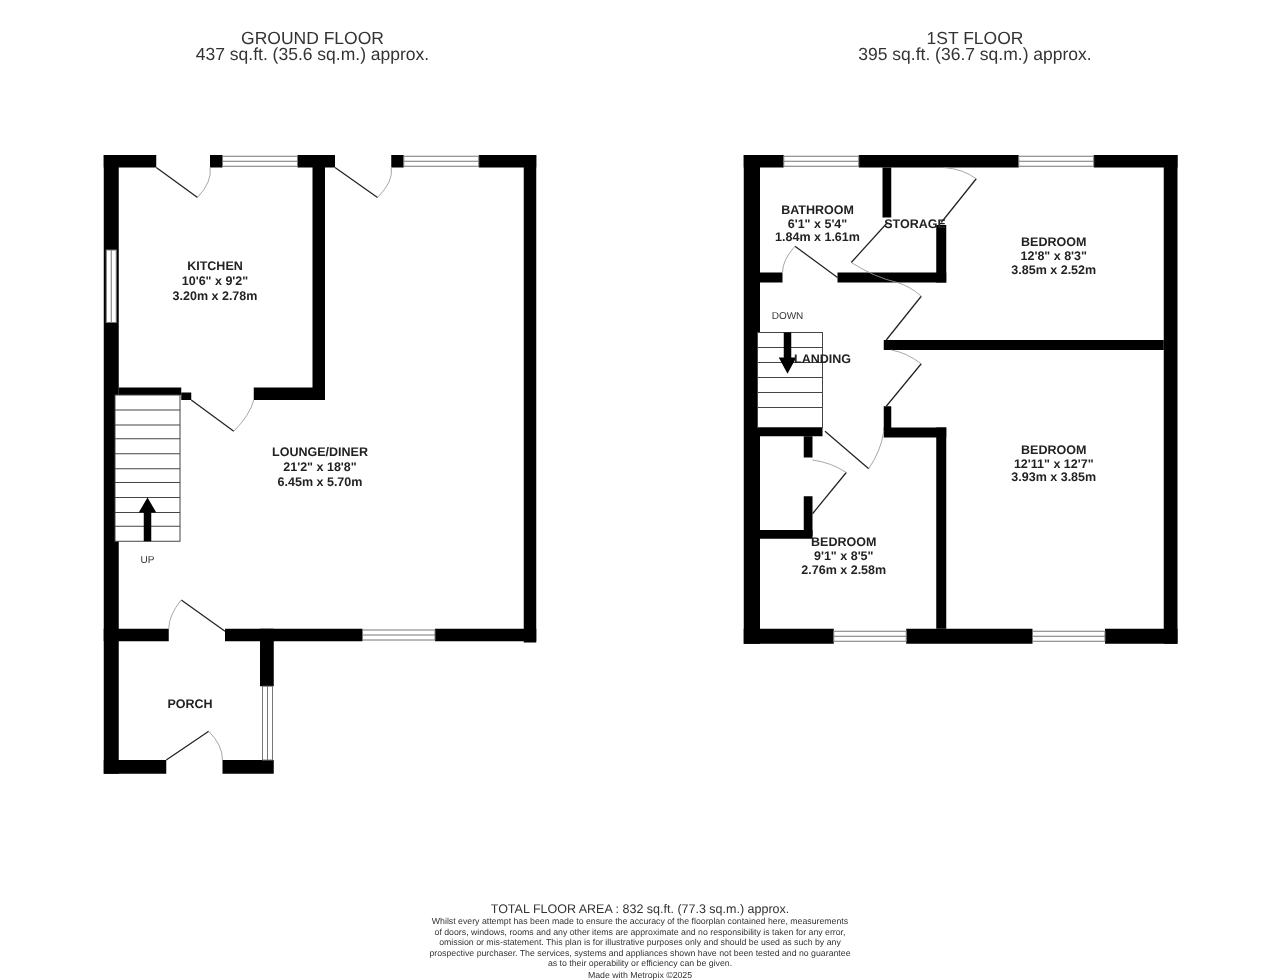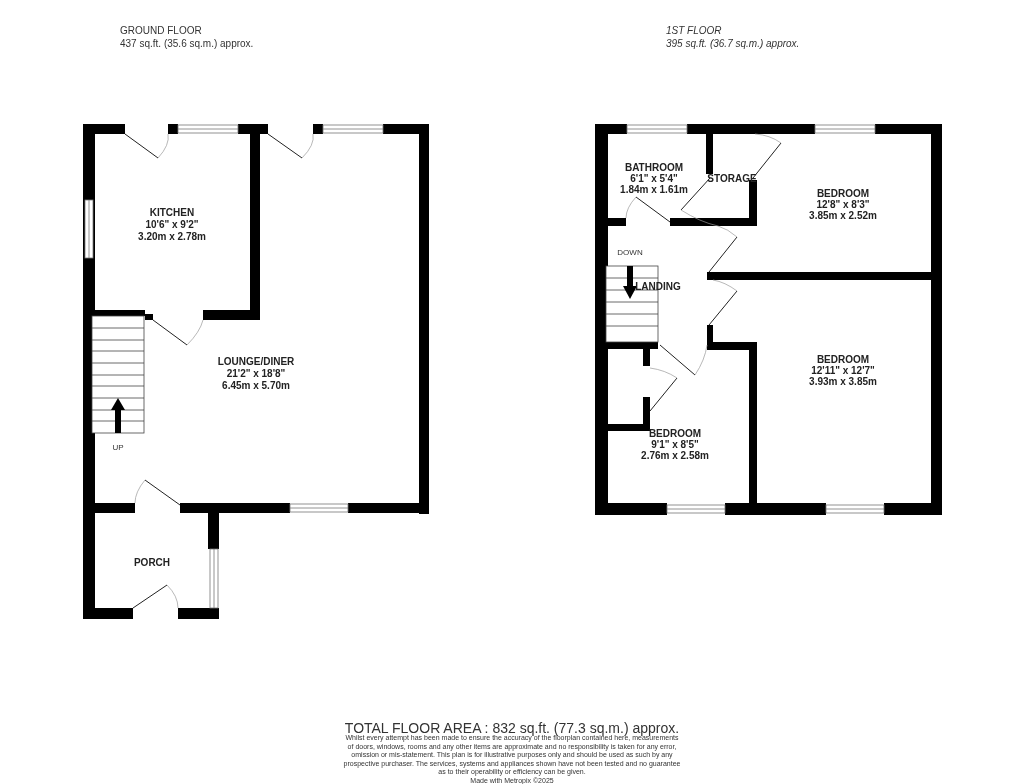--- a/index.html
+++ b/index.html
@@ -1,33 +1,33 @@
 <!DOCTYPE html>
 <html><head>
 <meta charset="utf-8">
 <style>
   html,body{margin:0;padding:0;background:#fff;}
   body{width:1024px;height:784px;position:relative;overflow:hidden;font-family:"Liberation Sans",sans-serif;color:#222;}
-  .floor-title{position:absolute;text-align:left;font-size:10px;line-height:13px;color:#333;}
+  .floor-title{position:absolute;text-align:center;font-size:14px;line-height:13px;color:#333;}
   .floor-title .t{display:block;}
   svg{position:absolute;left:0;top:0;}
   .lbl{font-family:"Liberation Sans",sans-serif;font-weight:bold;font-size:10px;fill:#222;text-anchor:middle;}
   .lbl-small{font-family:"Liberation Sans",sans-serif;font-size:8px;fill:#333;text-anchor:middle;}
   .footer{position:absolute;left:300px;width:424px;top:722px;text-align:center;color:#333;}
-  .footer .total{font-size:14px;line-height:12px;}
+  .footer .total{font-size:10px;line-height:12px;}
   .footer .disc{font-size:7px;line-height:8.5px;}
 </style>
 </head>
 <body>
 
 <div class="floor-title" style="left:120px;width:260px;top:24px;">
   <span class="t">GROUND FLOOR</span>
   <span class="t">437 sq.ft. (35.6 sq.m.) approx.</span>
 </div>
-<div class="floor-title" style="left:666px;width:260px;top:24px;font-style:italic;">
+<div class="floor-title" style="left:650px;width:260px;top:24px;">
   <span class="t">1ST FLOOR</span>
   <span class="t">395 sq.ft. (36.7 sq.m.) approx.</span>
 </div>
 
 <svg width="1024" height="784" viewBox="0 0 1024 784">
 
   <g>
     <g fill="#000">
 
       <rect x="83" y="124" width="12" height="495"></rect>

